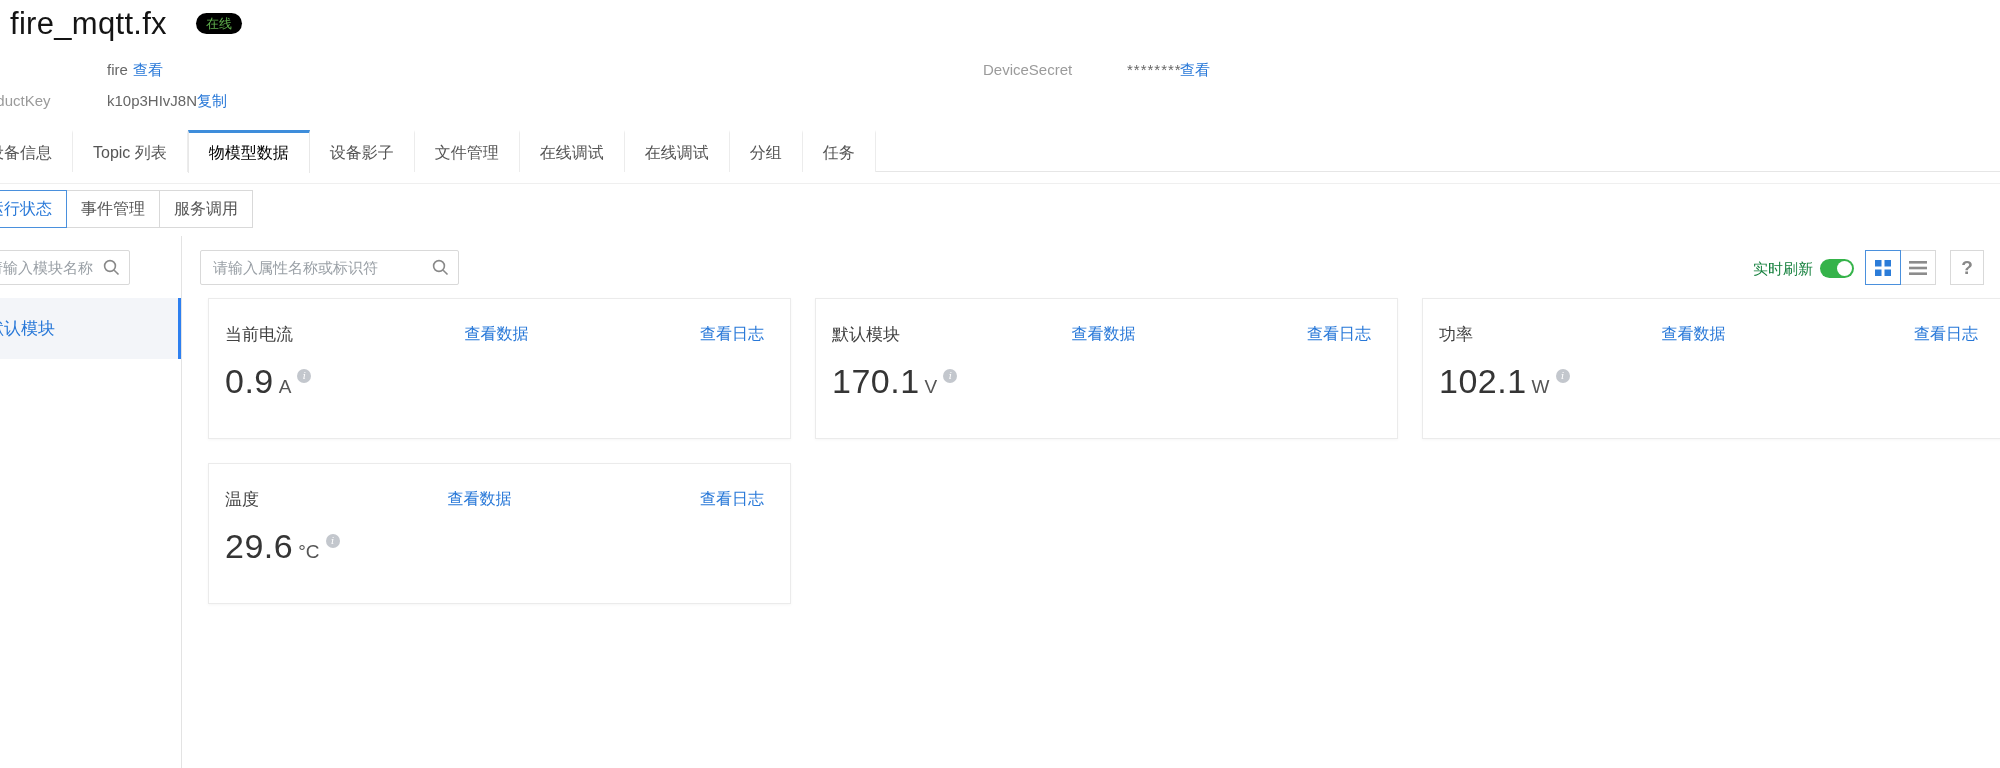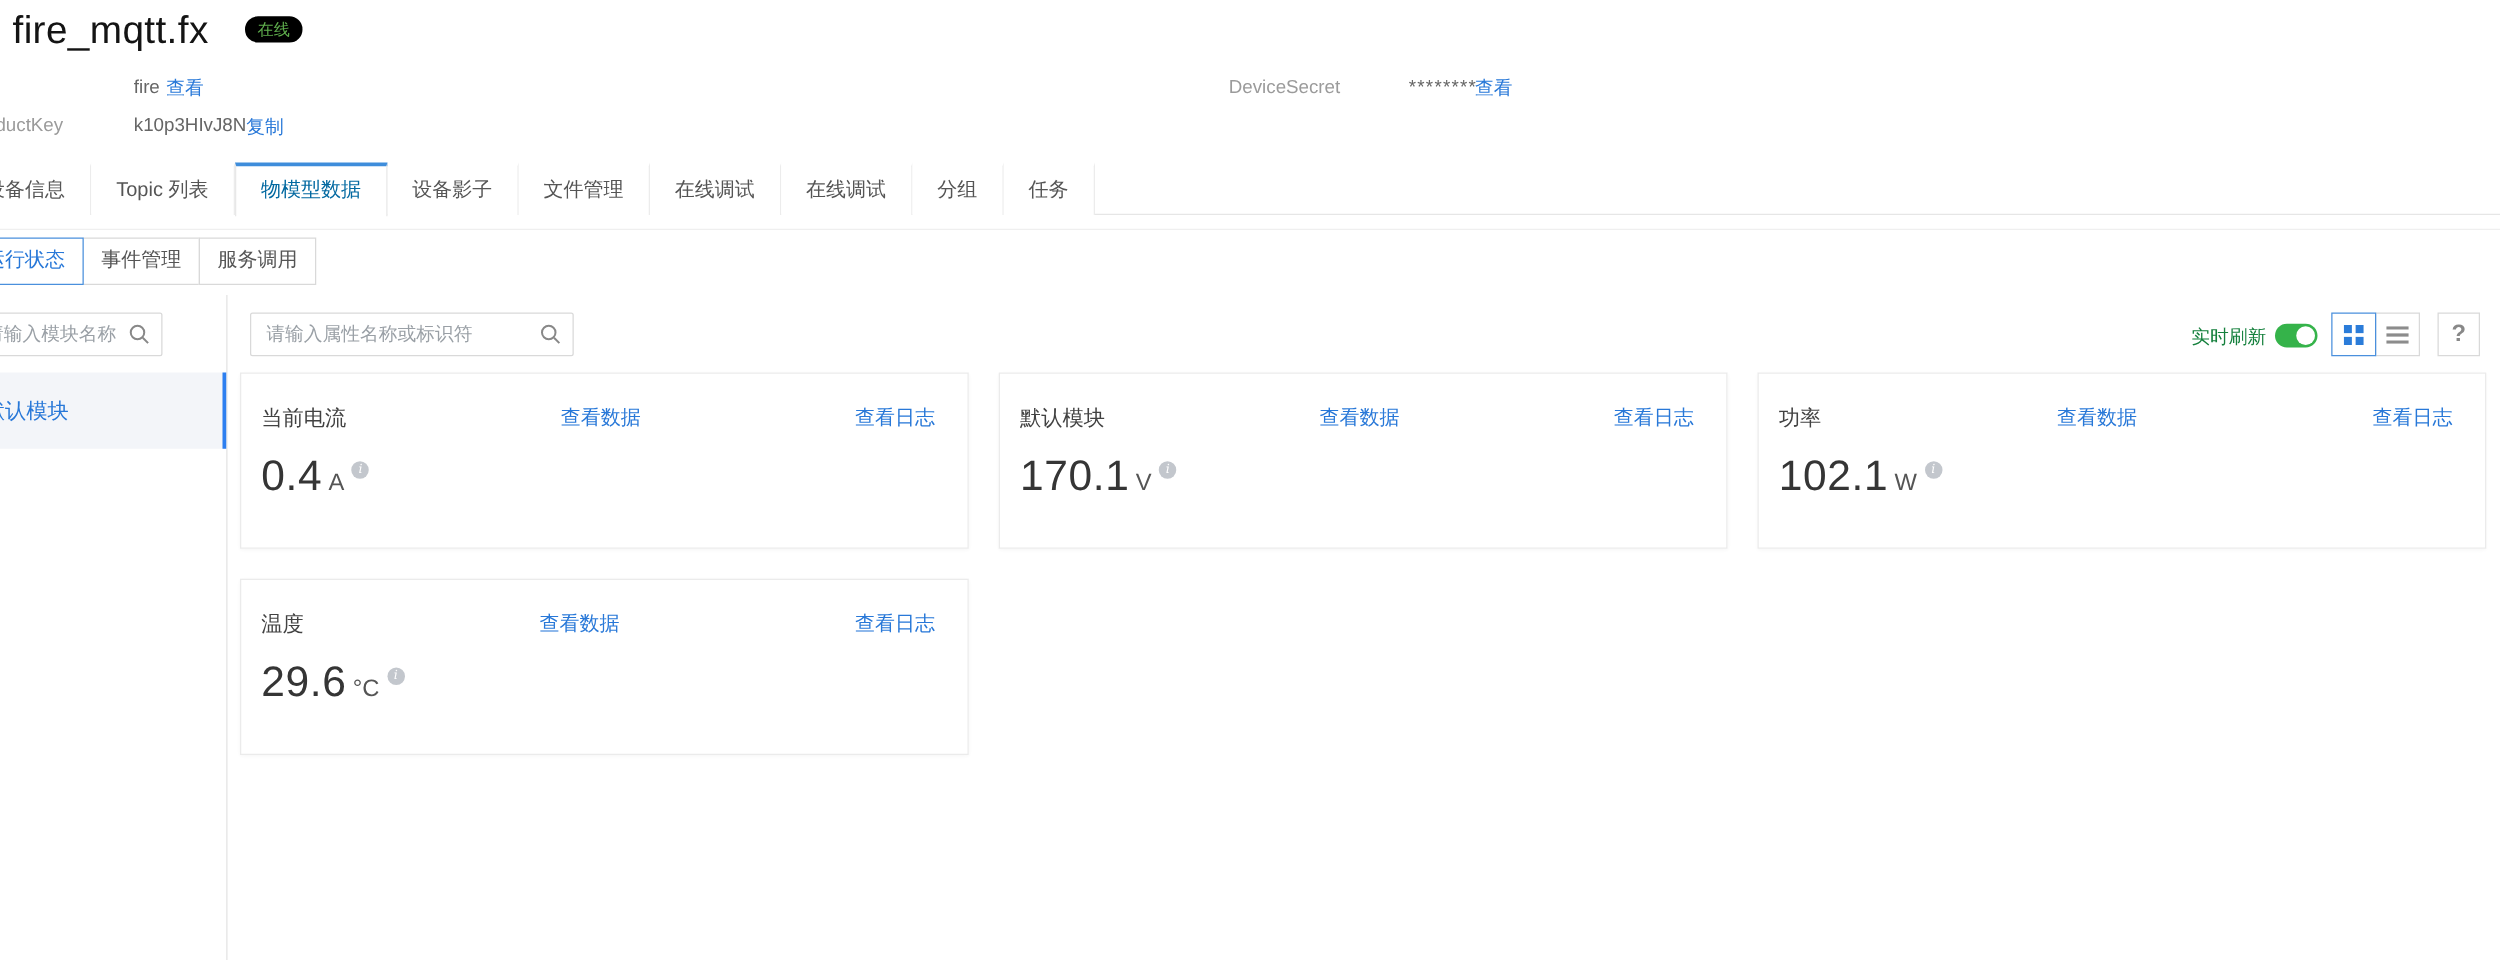--- a/index.html
+++ b/index.html
@@ -19,21 +19,21 @@
   .meta-label{color:#9b9b9b;}
   .meta-value{color:#666;}
   .row1{top:61px;} .row2{top:92px;}
 
   
   .tab-bar{left:0;top:130px;width:2000px;height:42px;display:flex;border-bottom:1px solid #e6e6e6;box-sizing:border-box;}
   .tab{height:42px;line-height:39px;box-sizing:border-box;padding:0 20px;font-size:16px;color:#555;
     border-top:3px solid transparent;border-right:1px solid #ececec;background:#fff;white-space:nowrap;}
   .tab:first-child{margin-left:-33px;border-left:1px solid #ececec;}
   .tab.active{border-top-color:#3e8ddb;border-left:1px solid #e8e8e8;border-right:1px solid #e8e8e8;
-    color:#0369a1;height:43px;position:relative;z-index:2;}
+    color:#000000;height:43px;position:relative;z-index:2;}
   .header-shadow{left:0;top:183px;width:2000px;height:1px;background:#efefef;}
 
   
   .subtab-bar{left:-26px;top:190px;display:flex;}
   .subtab{height:38px;line-height:36px;box-sizing:border-box;padding:0 14px;font-size:16px;color:#555;
     border:1px solid #d9d9d9;background:#fff;margin-left:-1px;white-space:nowrap;}
   .subtab.active{border-color:#4a90dd;color:#2878d8;position:relative;z-index:2;}
 
   
   .search-box{height:35px;box-sizing:border-box;border:1px solid #d9d9d9;border-radius:2px;background:#fff;}
@@ -56,21 +56,21 @@
     background:#fff;display:flex;align-items:center;justify-content:center;font-size:19px;font-weight:bold;
     color:#888;cursor:pointer;}
 
   
   .sidebar-divider{left:181px;top:236px;width:1px;height:532px;background:#e3e3e3;}
   .module-item{left:0;top:298px;width:181px;height:61px;background:#f3f5f9;cursor:pointer;}
   .module-item .sel-bar{position:absolute;right:0;top:0;width:3px;height:100%;background:#2d7ff0;}
   .module-item .module-label{position:absolute;left:-13px;top:0;line-height:61px;font-size:17px;color:#2878d8;white-space:nowrap;}
 
   
-  .cards{left:192px;top:298px;width:1783px;display:grid;grid-template-columns:repeat(3,583px);
+  .cards{left:208px;top:298px;width:1783px;display:grid;grid-template-columns:repeat(3,583px);
     grid-auto-rows:141px;column-gap:17px;row-gap:21px;gap:24px;}
   .card{box-sizing:border-box;background:#fff;border:1px solid #ebebeb;box-shadow:0 1px 3px rgba(0,0,0,.04);
     padding:24px 26px 0 16px;}
   .card-head{display:flex;align-items:center;}
   .card-title{font-size:17px;color:#424242;flex:0 0 auto;}
   .card-head .link{font-size:16px;}
   .view-data-link{margin:0 auto;}
   .card-value-row{margin-top:16px;display:flex;align-items:baseline;}
   .prop-value{font-size:34px;color:#353535;letter-spacing:.5px;}
   .prop-unit{font-size:19px;color:#555;margin-left:5px;}
@@ -161,21 +161,21 @@
 <div class="abs help-btn">?</div>
 
 <div class="abs cards">
   <div class="card">
     <div class="card-head">
       <span class="card-title">当前电流</span>
       <a class="link view-data-link">查看数据</a>
       <a class="link">查看日志</a>
     </div>
     <div class="card-value-row">
-      <span class="prop-value">0.4</span>
+      <span class="prop-value">0.9</span>
       <span class="prop-unit">A</span>
       <span class="info-icon">i</span>
     </div>
   </div>
 
   <div class="card">
     <div class="card-head">
       <span class="card-title">默认模块</span>
       <a class="link view-data-link">查看数据</a>
       <a class="link">查看日志</a>

